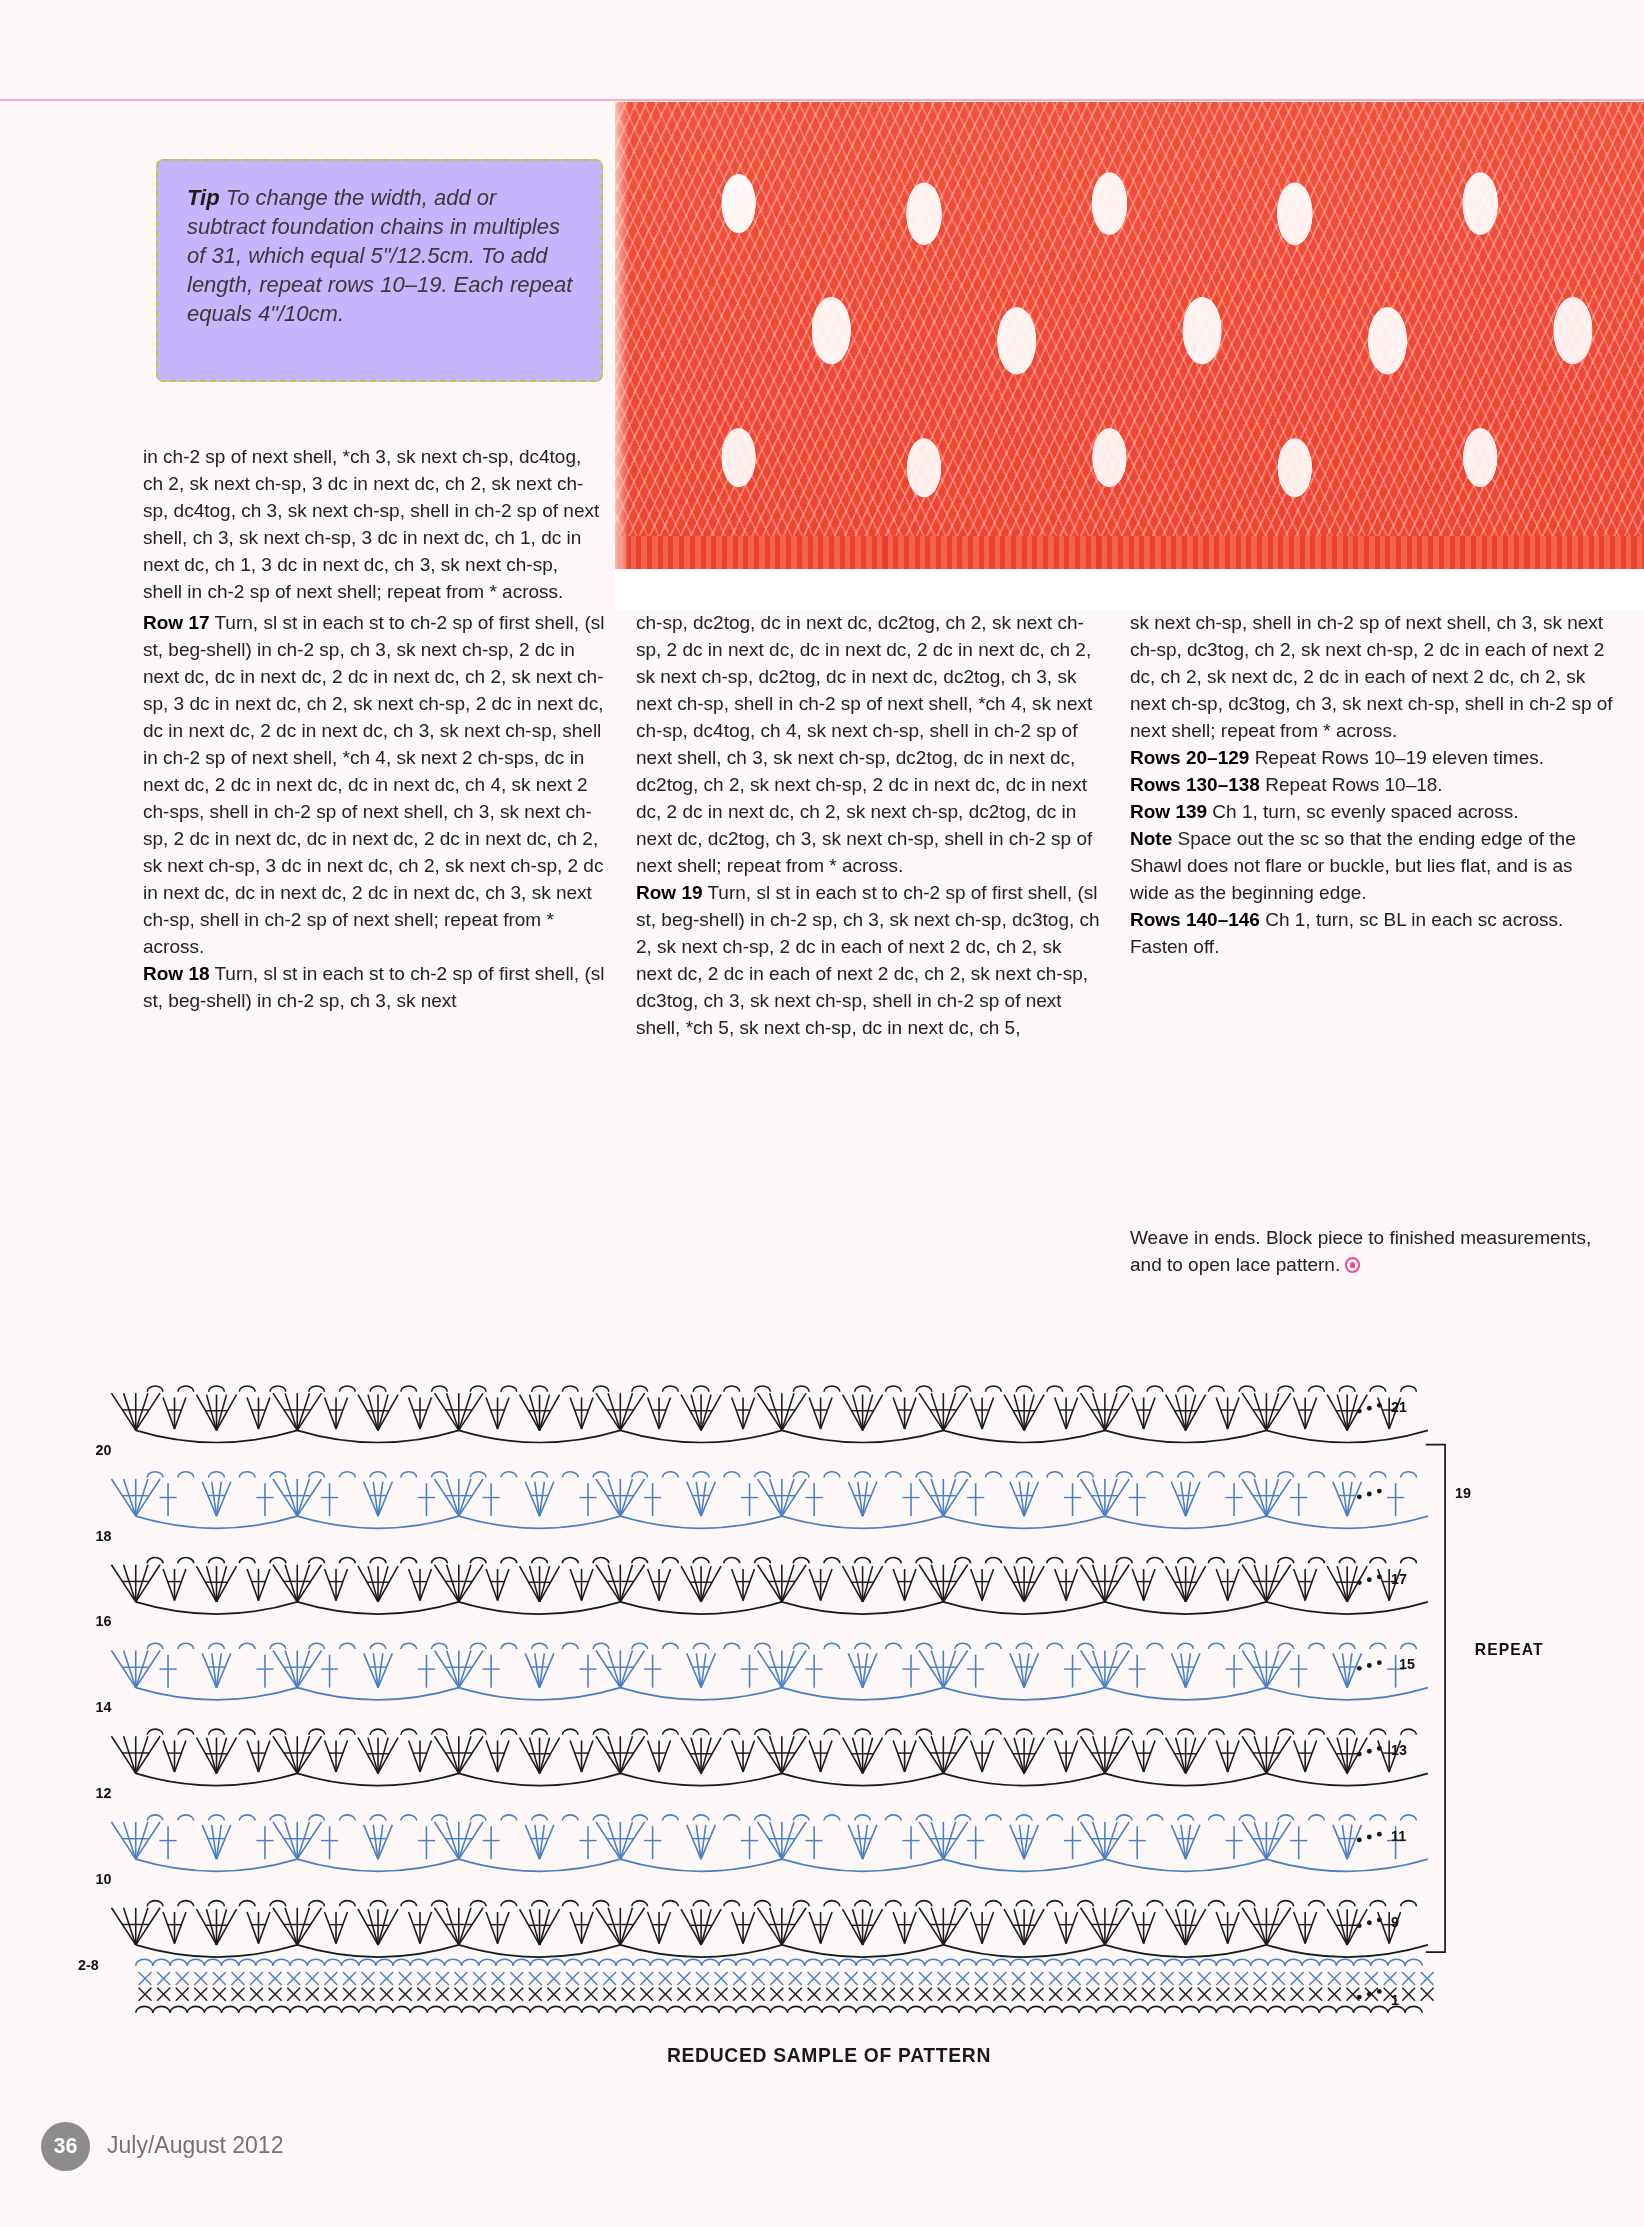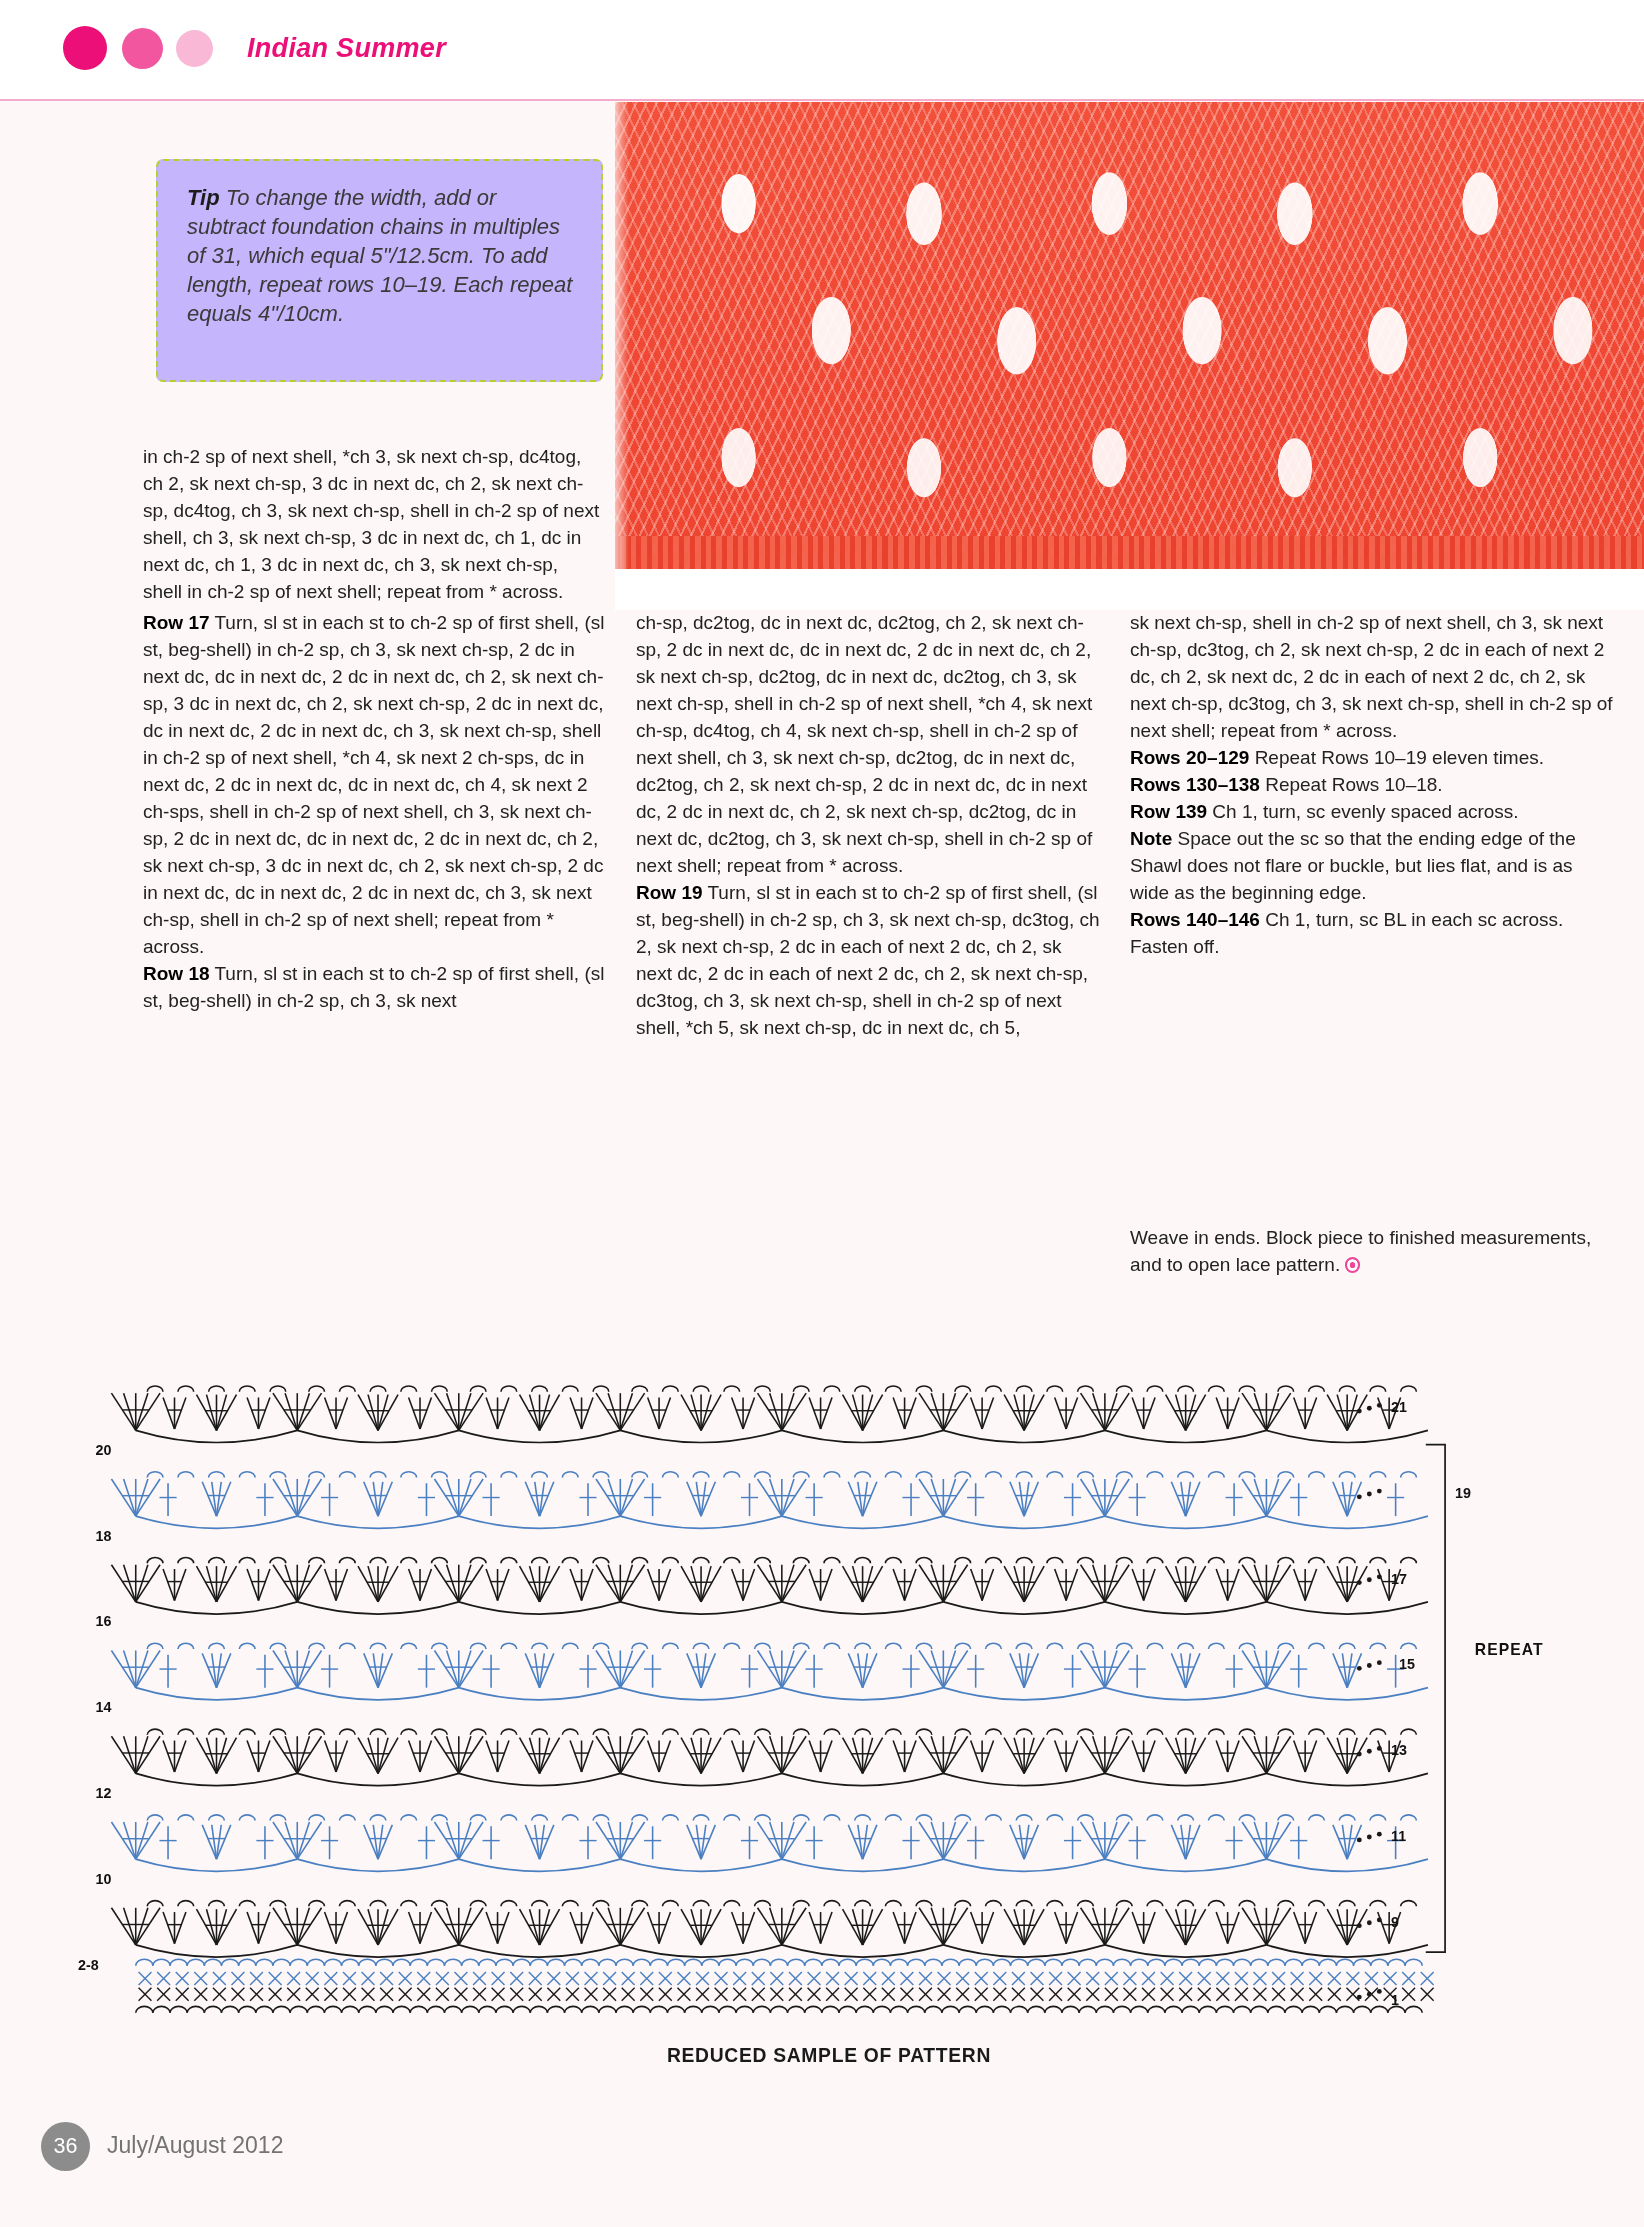--- a/index.html
+++ b/index.html
@@ -211,45 +211,37 @@
   }
   
   .footer-circle {
     position: absolute;
     left: 41px; top: 2122px;
     width: 49px; height: 49px;
     border-radius: 50%;
     background: #8c8c8c;
     color: #ffffff;
     font-size: 21.5px;
-    font-weight: normal;
+    font-weight: bold;
     display: flex;
     align-items: center;
     justify-content: center;
   }
   .footer-text {
     position: absolute;
     left: 107px; top: 2132px;
     font-size: 23px;
     color: #737373;
   }
 </style>
 </head>
 <body>
 
 <div class="page">
 
-  <div class="header">
-    <div class="dots">
-      <div class="dot d1"></div>
-      <div class="dot d2"></div>
-      <div class="dot d3"></div>
-    </div>
-    <div class="header-title">Indian Summer</div>
-  </div>
   <div class="header-rule"></div>
 
   <div class="photo">
     <div class="swatch"></div>
     <div class="edge"></div>
     <div class="whitebottom"></div>
     <div class="fadeleft"></div>
   </div>
 
   <div class="tipbox">

